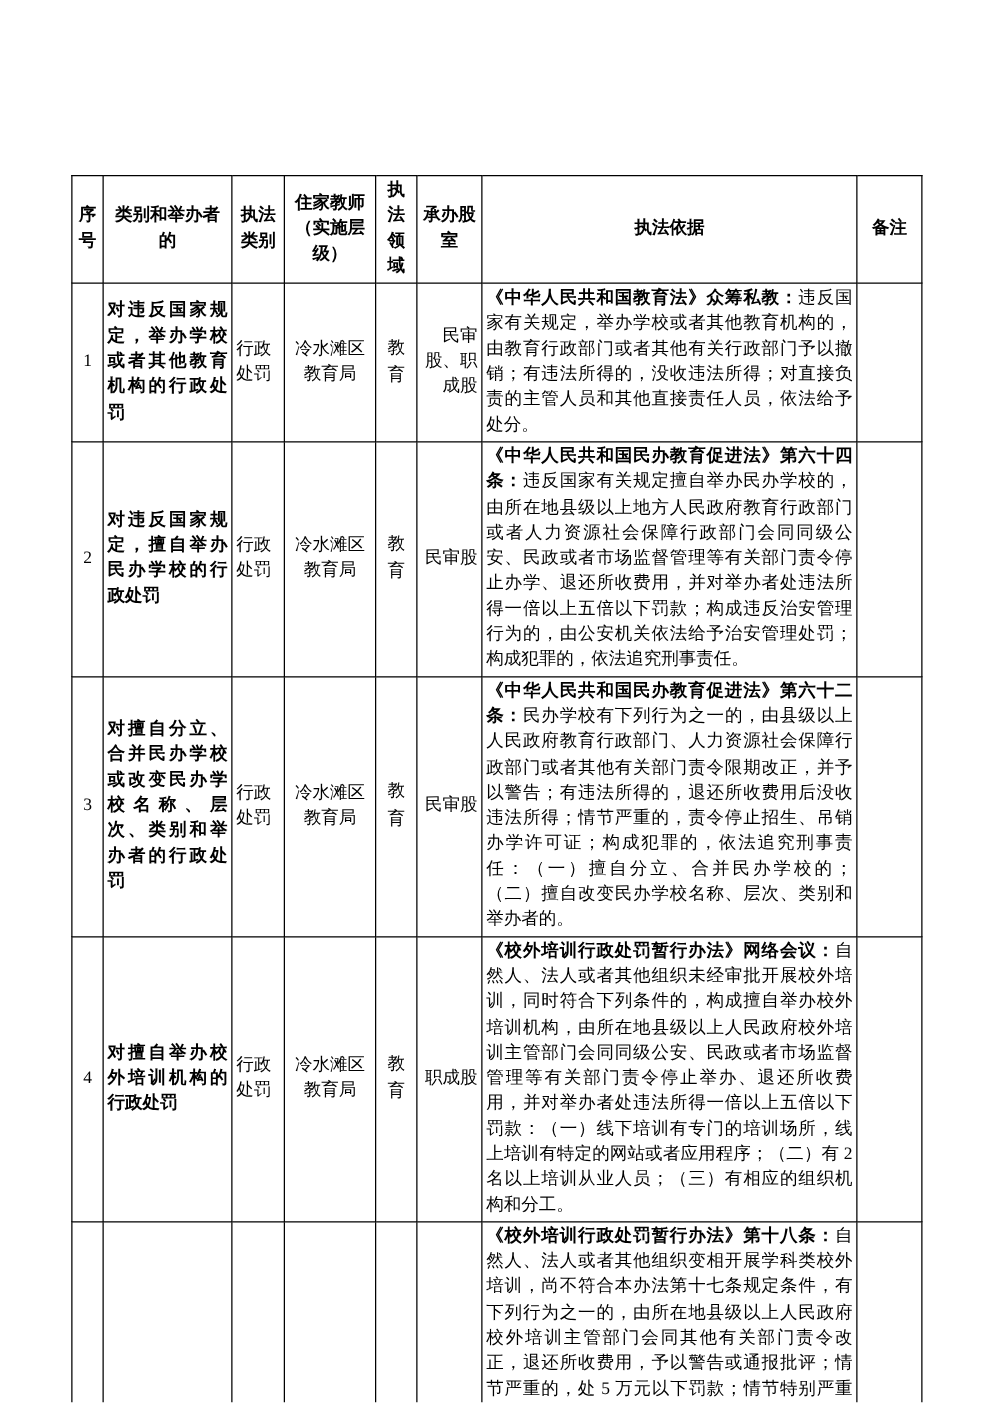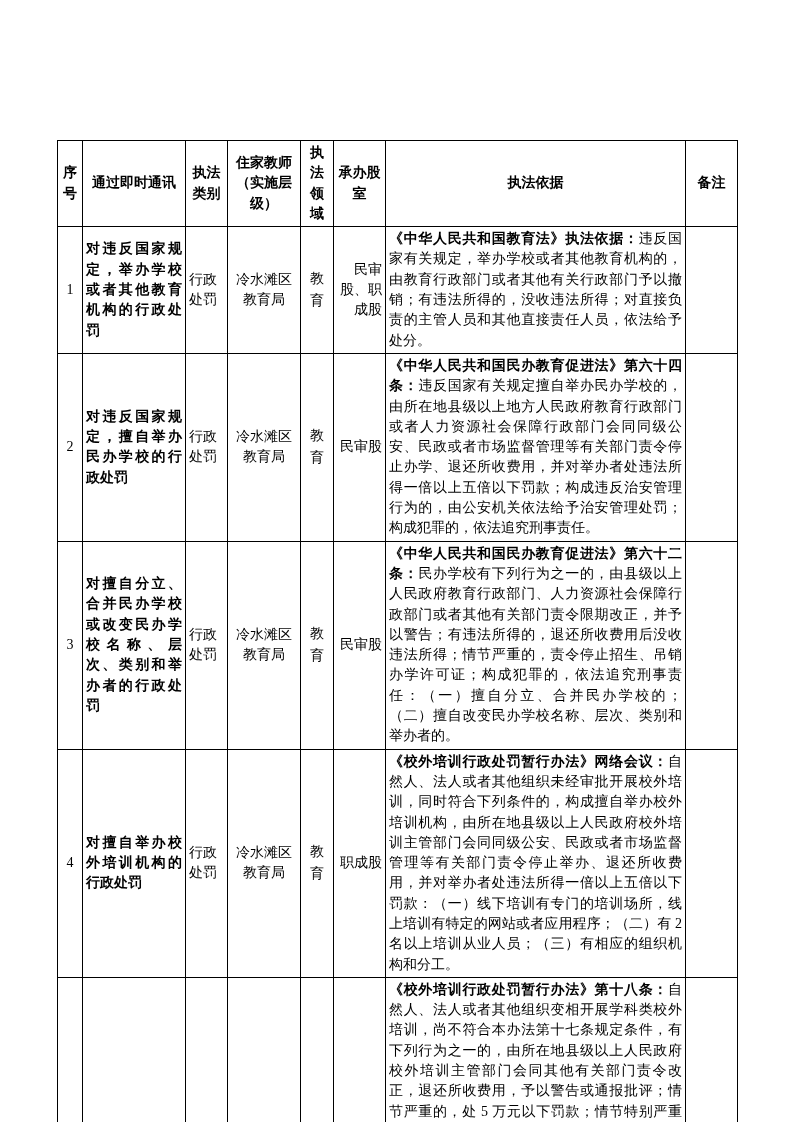--- a/index.html
+++ b/index.html
@@ -63,38 +63,38 @@
       <col style="width:42px">
       <col style="width:73px">
       <col style="width:33px">
       <col style="width:52px">
       <col style="width:300px">
       <col style="width:52px">
     </colgroup>
     <thead>
       <tr>
         <th>序号</th>
-        <th>通过即时通讯</th>
+        <th>类别和举办者的</th>
         <th>执法类别</th>
         <th>住家教师（实施层级）</th>
         <th>执法领域</th>
         <th>承办股室</th>
         <th>执法依据</th>
         <th>备注</th>
       </tr>
     </thead>
     <tbody>
       <tr class="r1">
         <td class="c-index">1</td>
         <td class="c-name">对违反国家规定，举办学校或者其他教育机构的行政处罚</td>
         <td class="c-cat">行政处罚</td>
         <td class="c-subj">冷水滩区教育局</td>
         <td class="c-field"><span class="vert">教育</span></td>
         <td class="c-office">民审股、职成股</td>
-        <td class="c-basis"><span class="basis-title">《中华人民共和国教育法》执法依据：</span><span>违反国家有关规定，举办学校或者其他教育机构的，由教育行政部门或者其他有关行政部门予以撤销；有违法所得的，没收违法所得；对直接负责的主管人员和其他直接责任人员，依法给予处分。</span></td>
+        <td class="c-basis"><span class="basis-title">《中华人民共和国教育法》众筹私教：</span><span>违反国家有关规定，举办学校或者其他教育机构的，由教育行政部门或者其他有关行政部门予以撤销；有违法所得的，没收违法所得；对直接负责的主管人员和其他直接责任人员，依法给予处分。</span></td>
         <td class="c-remark"></td>
       </tr>
       <tr class="r2">
         <td class="c-index">2</td>
         <td class="c-name">对违反国家规定，擅自举办民办学校的行政处罚</td>
         <td class="c-cat">行政处罚</td>
         <td class="c-subj">冷水滩区教育局</td>
         <td class="c-field"><span class="vert">教育</span></td>
         <td class="c-office">民审股</td>
         <td class="c-basis"><span class="basis-title">《中华人民共和国民办教育促进法》第六十四条：</span><span>违反国家有关规定擅自举办民办学校的，由所在地县级以上地方人民政府教育行政部门或者人力资源社会保障行政部门会同同级公安、民政或者市场监督管理等有关部门责令停止办学、退还所收费用，并对举办者处违法所得一倍以上五倍以下罚款；构成违反治安管理行为的，由公安机关依法给予治安管理处罚；构成犯罪的，依法追究刑事责任。</span></td>

